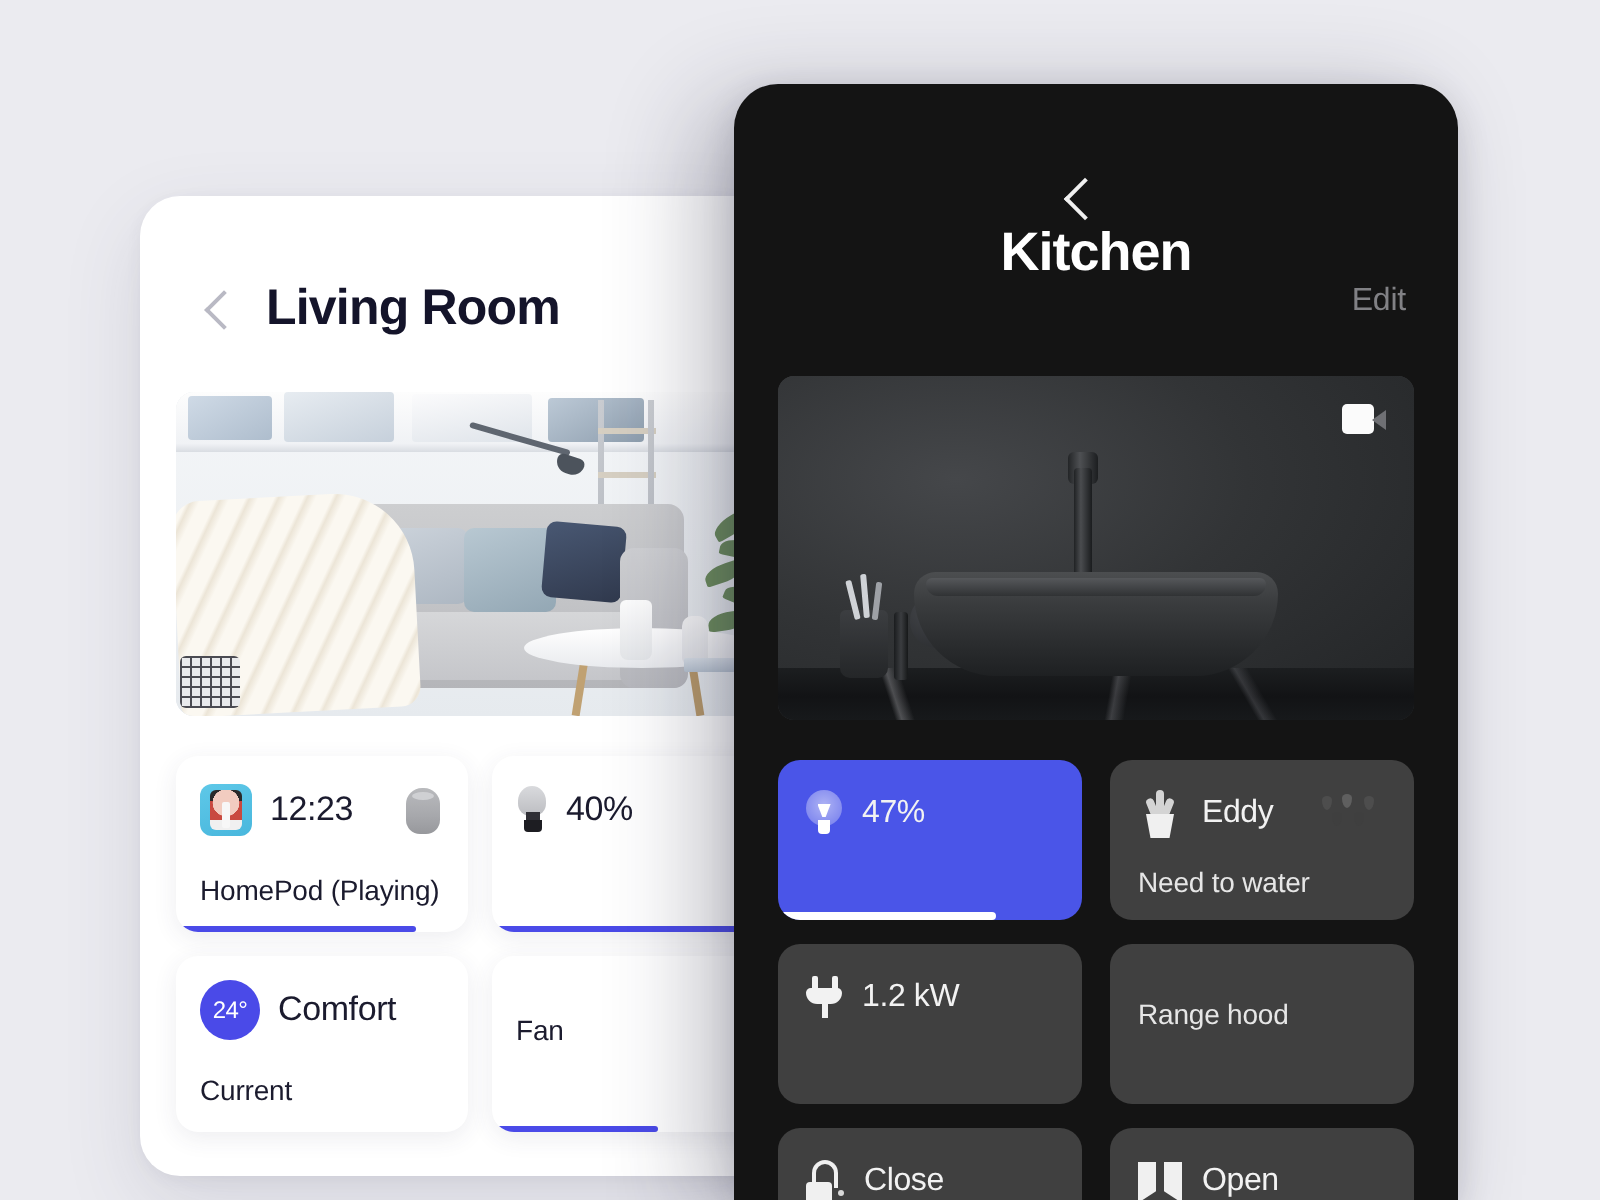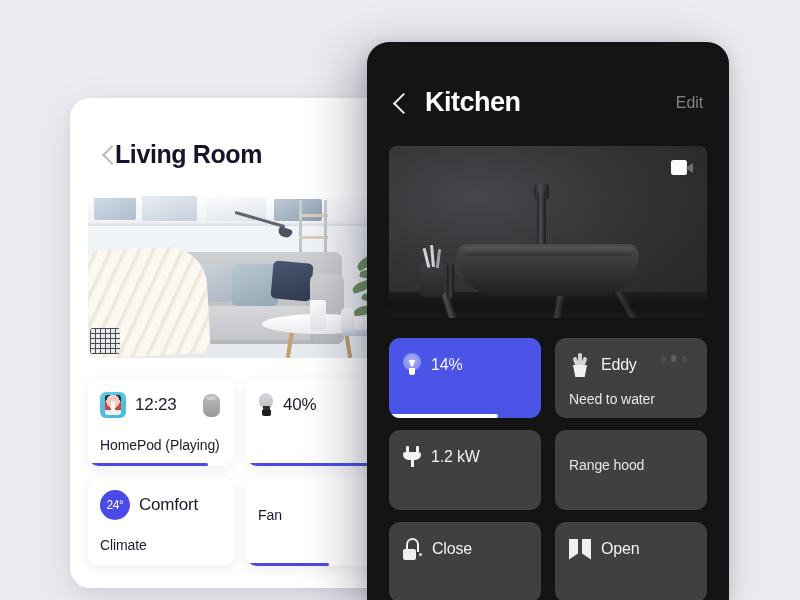--- a/index.html
+++ b/index.html
@@ -24,20 +24,21 @@
     left: 70px; top: 98px;
     width: 320px; height: 490px;
     background: #ffffff;
     border-radius: 20px;
     box-shadow: 0 14px 40px rgba(60,60,90,0.13), 0 2px 8px rgba(60,60,90,0.06);
     overflow: hidden;
   }
   .lr-header {
     display: flex; align-items: center;
     padding: 42px 0 0 32px;
+    gap: 18px;
   }
   .back-chevron-light {
     width: 13px; height: 22px;
     position: relative; flex: none;
   }
   .back-chevron-light::before {
     content: ""; position: absolute;
     left: 3px; top: 4px;
     width: 12px; height: 12px;
     border-left: 2.4px solid #b9b9c4;
@@ -244,20 +245,21 @@
     left: 367px; top: 42px;
     width: 362px; height: 558px;
     background: #141414;
     border-radius: 22px 22px 0 0;
     box-shadow: -16px 10px 48px rgba(35,35,60,0.30), 0 4px 16px rgba(35,35,60,0.15);
     overflow: hidden;
   }
   .k-header {
     display:flex; align-items:center;
     padding: 45px 26px 0 26px;
+    flex-direction: column;
   }
   .back-chevron-dark {
     width: 14px; height: 24px; position:relative; flex:none; margin-right: 18px;
   }
   .back-chevron-dark::before {
     content:""; position:absolute; left:3px; top:5px;
     width:13px; height:13px;
     border-left:2.6px solid #f0f0f0; border-bottom:2.6px solid #f0f0f0;
     transform: rotate(45deg);
   }
@@ -516,21 +518,21 @@
           <div class="cl-value">40%</div>
         </div>
         <div class="cl-bar" style="width:100%"></div>
       </div>
 
       <div class="card-light">
         <div class="cl-top">
           <div class="temp-badge">24°</div>
           <div class="cl-value">Comfort</div>
         </div>
-        <div class="cl-label">Climate</div>
+        <div class="cl-label">Current</div>
       </div>
 
       <div class="card-light">
         <div class="cl-label">Fan</div>
         <div class="cl-bar" style="width:57%"></div>
       </div>
 
     </div>
   </div>
 
@@ -562,21 +564,21 @@
 
     <div class="k-grid">
 
       <div class="card-dark active">
         <div class="cd-top">
           <div class="bulb-on">
             <div class="glass2"></div>
               <div class="fil"></div>
               <div class="base2"></div>
           </div>
-          <div class="cd-value">14%</div>
+          <div class="cd-value">47%</div>
         </div>
         <div class="cd-bar" style="width:72%"></div>
       </div>
 
       <div class="card-dark">
         <div class="cd-top">
           <div class="plant-ic">
             <div class="pl-leaf pl1"></div>
               <div class="pl-leaf pl2"></div>
               <div class="pl-leaf pl3"></div>

